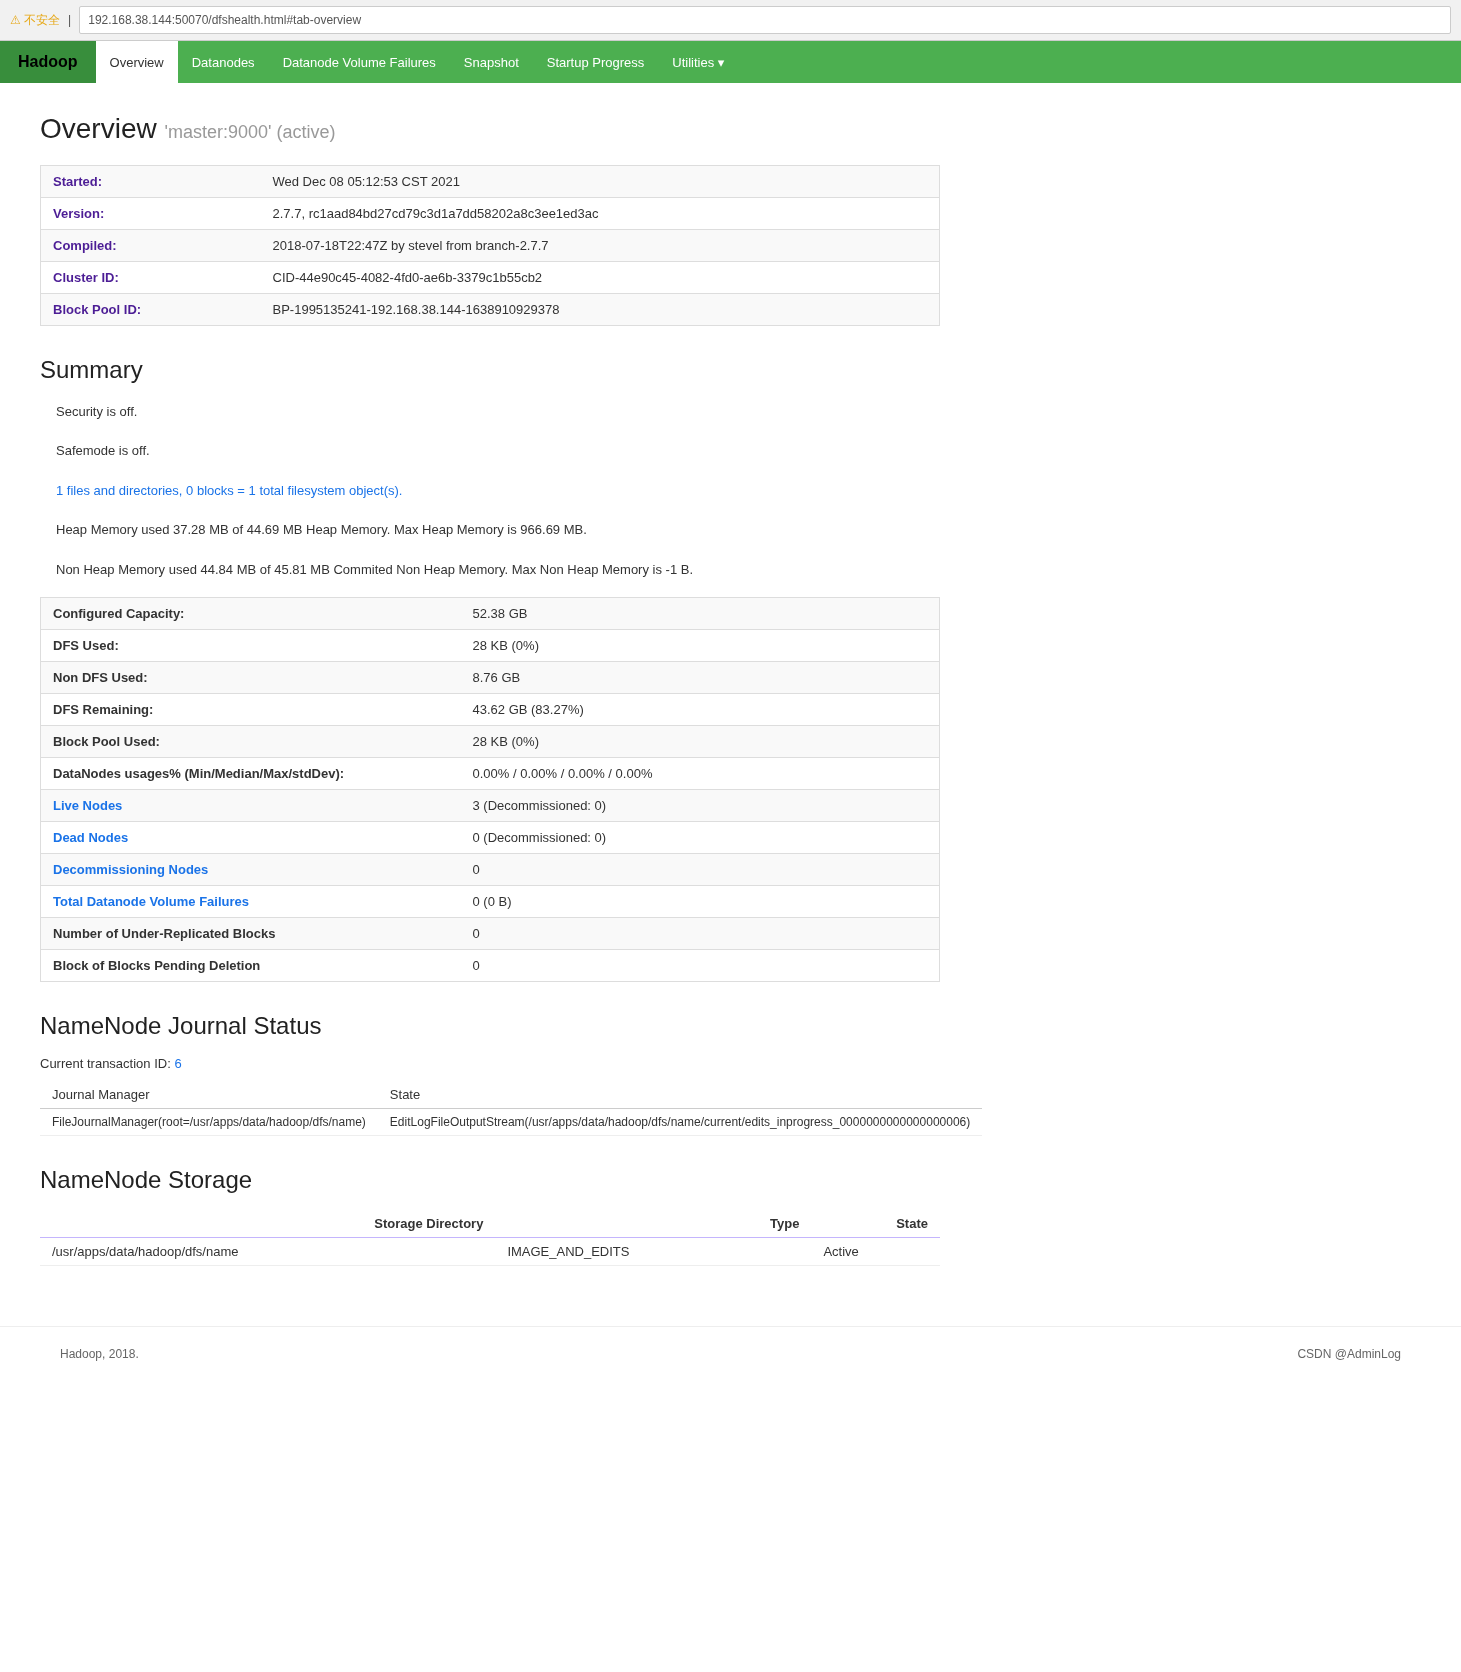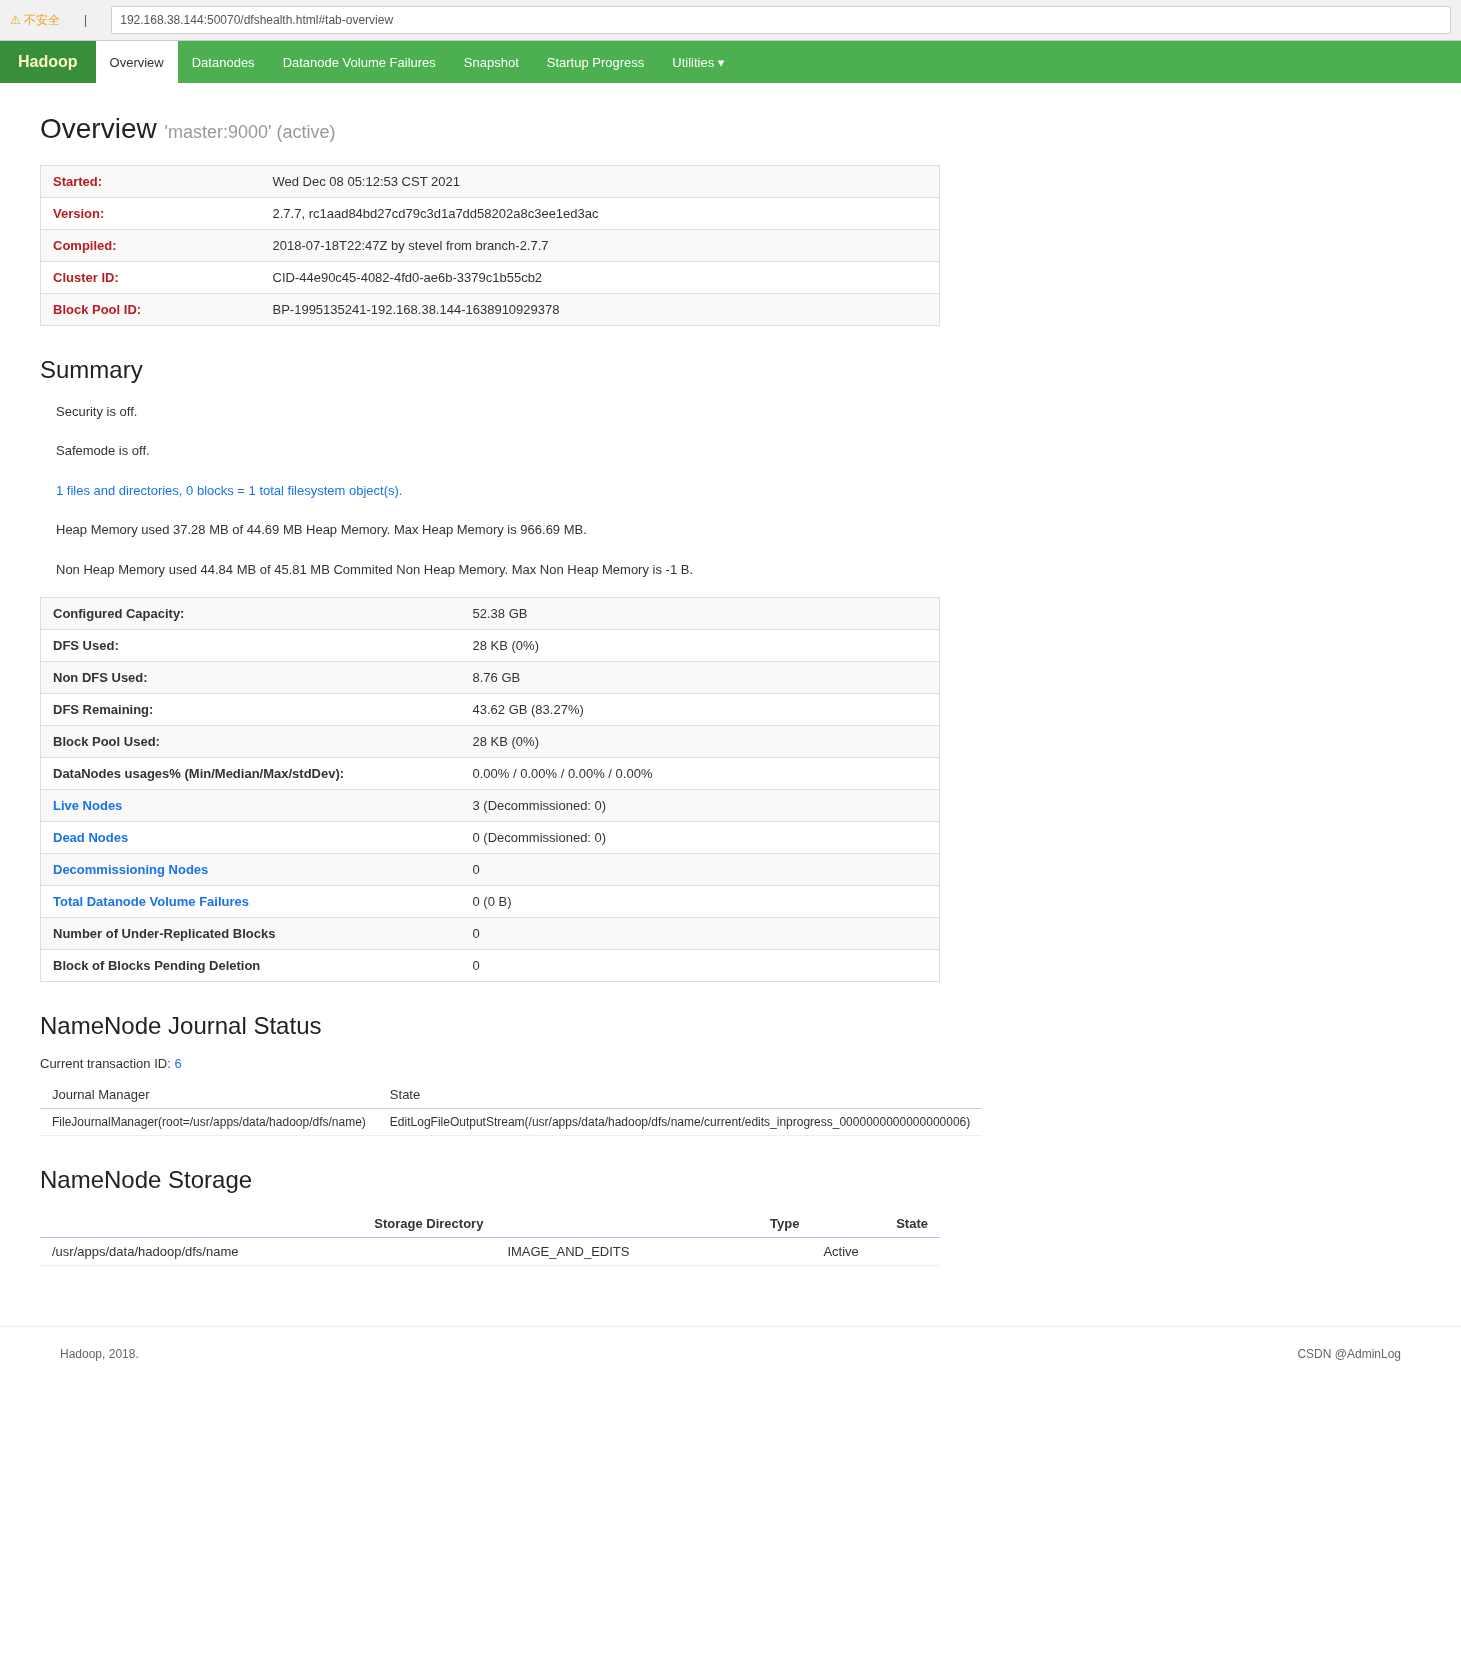--- a/index.html
+++ b/index.html
@@ -5,37 +5,37 @@
     * { box-sizing: border-box; margin: 0; padding: 0; }
     body { font-family: Arial, sans-serif; font-size: 13px; background: #fff; color: #333; }
 
     
     .browser-bar {
       background: #f1f1f1;
       border-bottom: 1px solid #ccc;
       padding: 6px 10px;
       display: flex;
       align-items: center;
-      gap: 24px;
+      gap: 8px;
       font-size: 12px;
       color: #555;
     }
     .browser-bar .warning-icon { color: #e6a817; }
     .browser-bar .url { flex: 1; background: #fff; border: 1px solid #ccc; border-radius: 2px; padding: 6px 8px; font-size: 12px; }
 
     
     .top-nav {
       background: #4caf50;
       display: flex;
       align-items: center;
       height: 42px;
     }
     .top-nav .brand {
       background: #388e3c;
-      color: #fef9c3;
+      color: #000000;
       padding: 0 18px;
       height: 100%;
       display: flex;
       align-items: center;
       font-size: 16px;
       font-weight: bold;
     }
     .top-nav .nav-items {
       display: flex;
       height: 100%;
@@ -72,21 +72,21 @@
     .info-table tr:nth-child(odd) { background: #f9f9f9; }
     .info-table tr:nth-child(even) { background: #fff; }
     .info-table td {
       padding: 8px 12px;
       font-size: 13px;
       vertical-align: top;
     }
     .info-table td:first-child {
       font-weight: bold;
       width: 220px;
-      color: #b91c1c;
+      color: #4c1d95;
     }
     .info-table td:last-child { color: #333; }
 
     
     .summary-text { margin-bottom: 16px; line-height: 1.8; }
     .summary-text p { margin: 16px; }
     .summary-text a { color: #1a73e8; text-decoration: none; }
 
     
     .summary-table {

